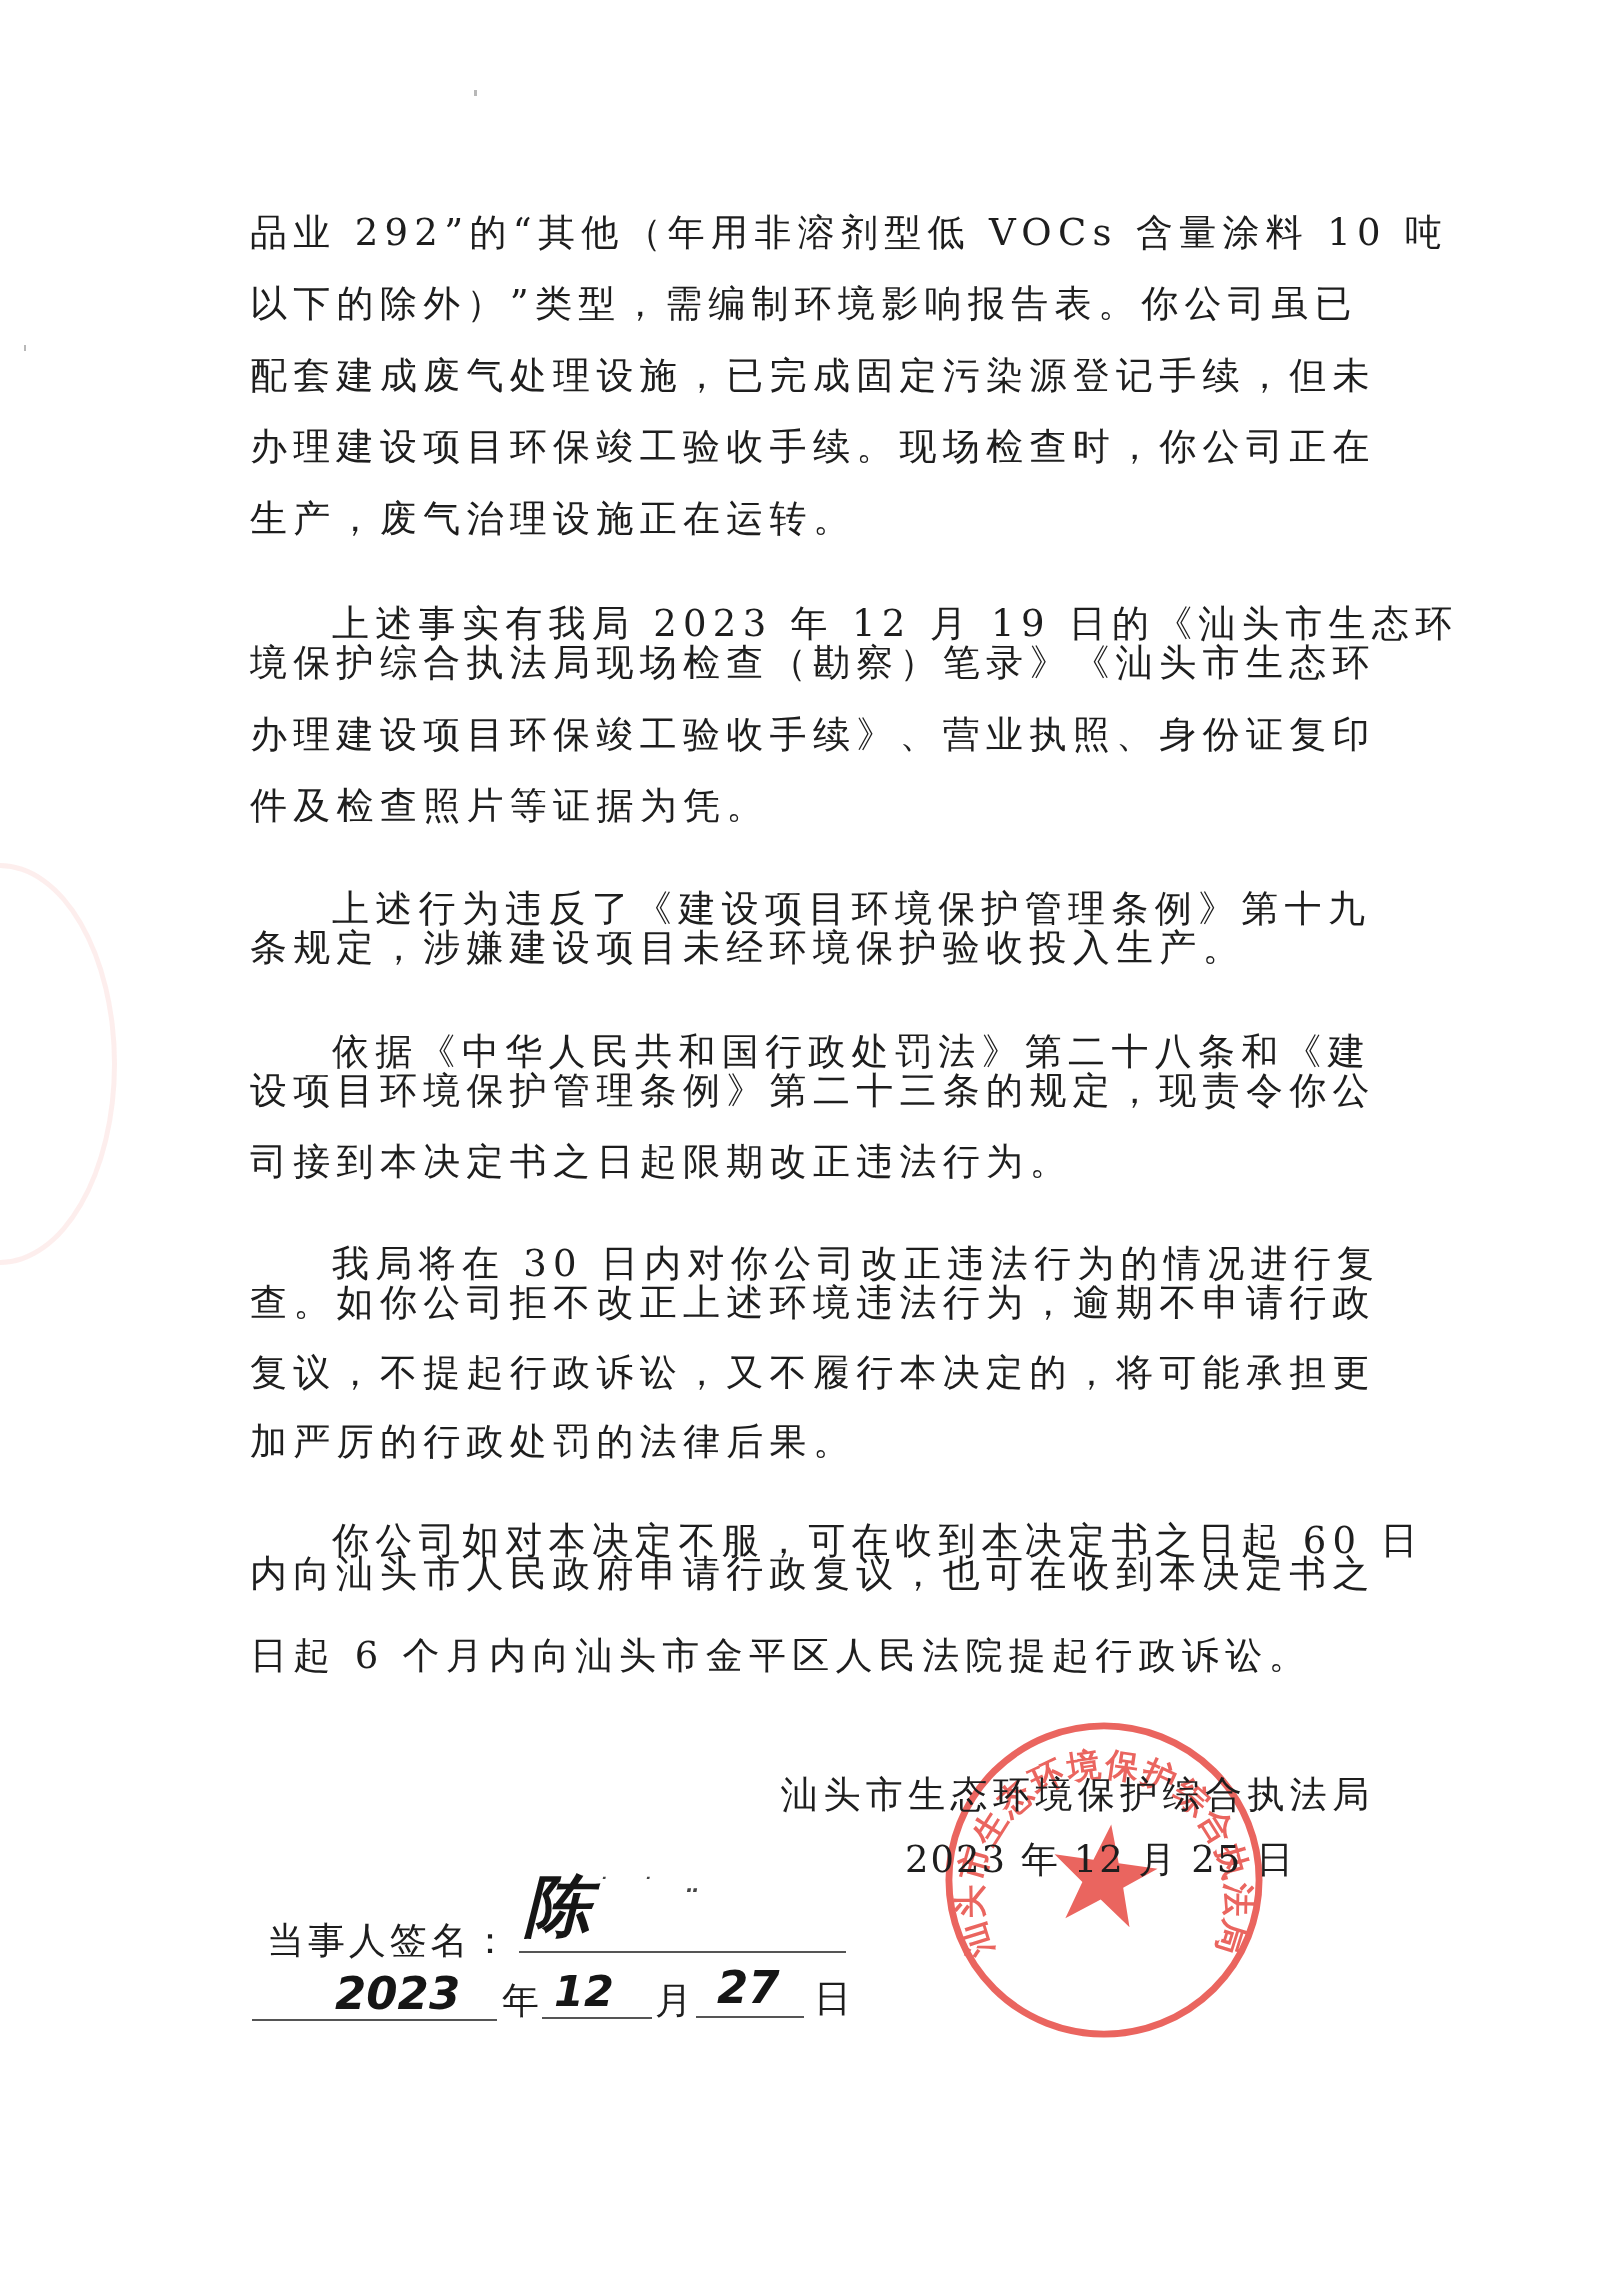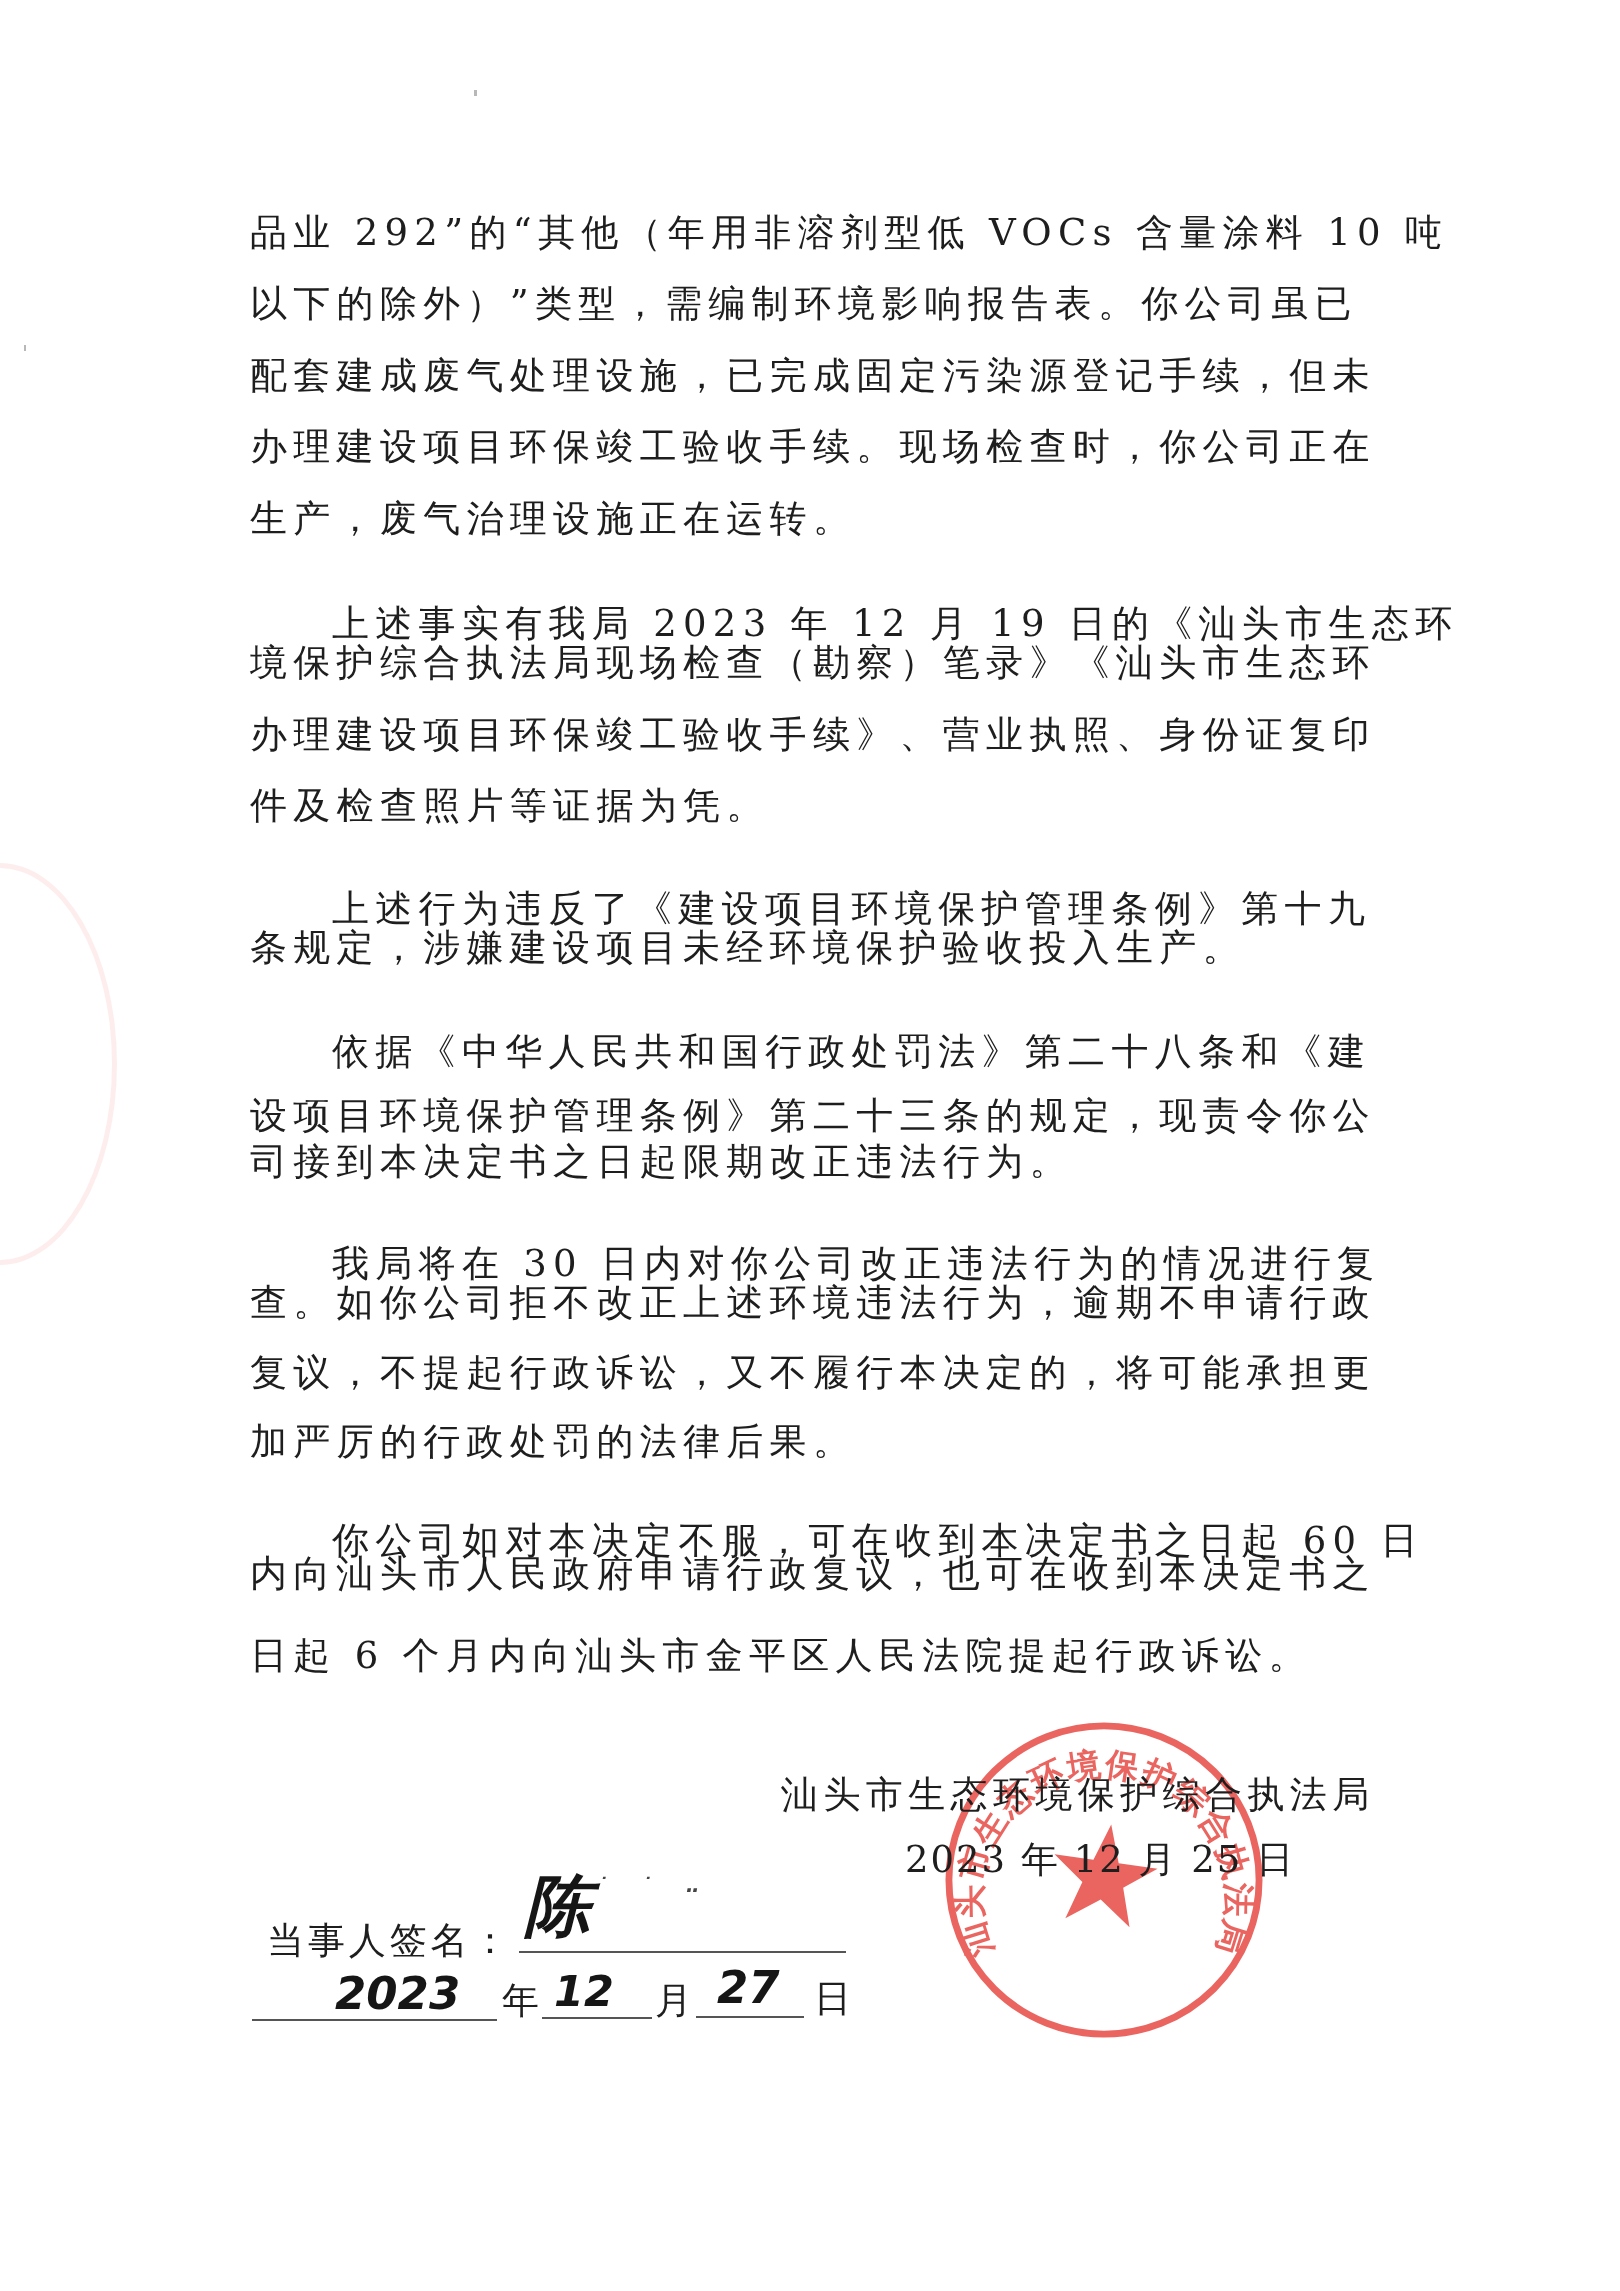--- a/index.html
+++ b/index.html
@@ -44,21 +44,21 @@
 
     <div class="line indent" style="top:567px">上述事实有我局 2023 年 12 月 19 日的《汕头市生态环</div>
     <div class="line" style="top:638px">境保护综合执法局现场检查（勘察）笔录》《汕头市生态环</div>
     <div class="line" style="top:710px">办理建设项目环保竣工验收手续》、营业执照、身份证复印</div>
     <div class="line" style="top:781px">件及检查照片等证据为凭。</div>
 
     <div class="line indent" style="top:852px">上述行为违反了《建设项目环境保护管理条例》第十九</div>
     <div class="line" style="top:923px">条规定，涉嫌建设项目未经环境保护验收投入生产。</div>
 
     <div class="line indent" style="top:995px">依据《中华人民共和国行政处罚法》第二十八条和《建</div>
-    <div class="line" style="top:1091px">设项目环境保护管理条例》第二十三条的规定，现责令你公</div>
+    <div class="line" style="top:1066px">设项目环境保护管理条例》第二十三条的规定，现责令你公</div>
     <div class="line" style="top:1137px">司接到本决定书之日起限期改正违法行为。</div>
 
     <div class="line indent" style="top:1207px">我局将在 30 日内对你公司改正违法行为的情况进行复</div>
     <div class="line" style="top:1278px">查。如你公司拒不改正上述环境违法行为，逾期不申请行政</div>
     <div class="line" style="top:1348px">复议，不提起行政诉讼，又不履行本决定的，将可能承担更</div>
     <div class="line" style="top:1417px">加严厉的行政处罚的法律后果。</div>
 
     <div class="line indent" style="top:1484px">你公司如对本决定不服，可在收到本决定书之日起 60 日</div>
     <div class="line" style="top:1549px">内向汕头市人民政府申请行政复议，也可在收到本决定书之</div>
     <div class="line" style="top:1631px">日起 6 个月内向汕头市金平区人民法院提起行政诉讼。</div>

